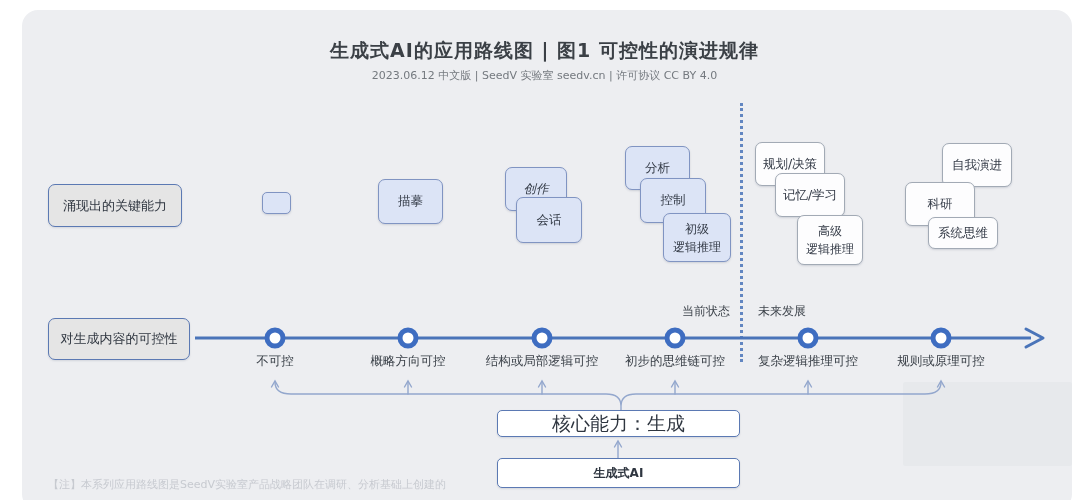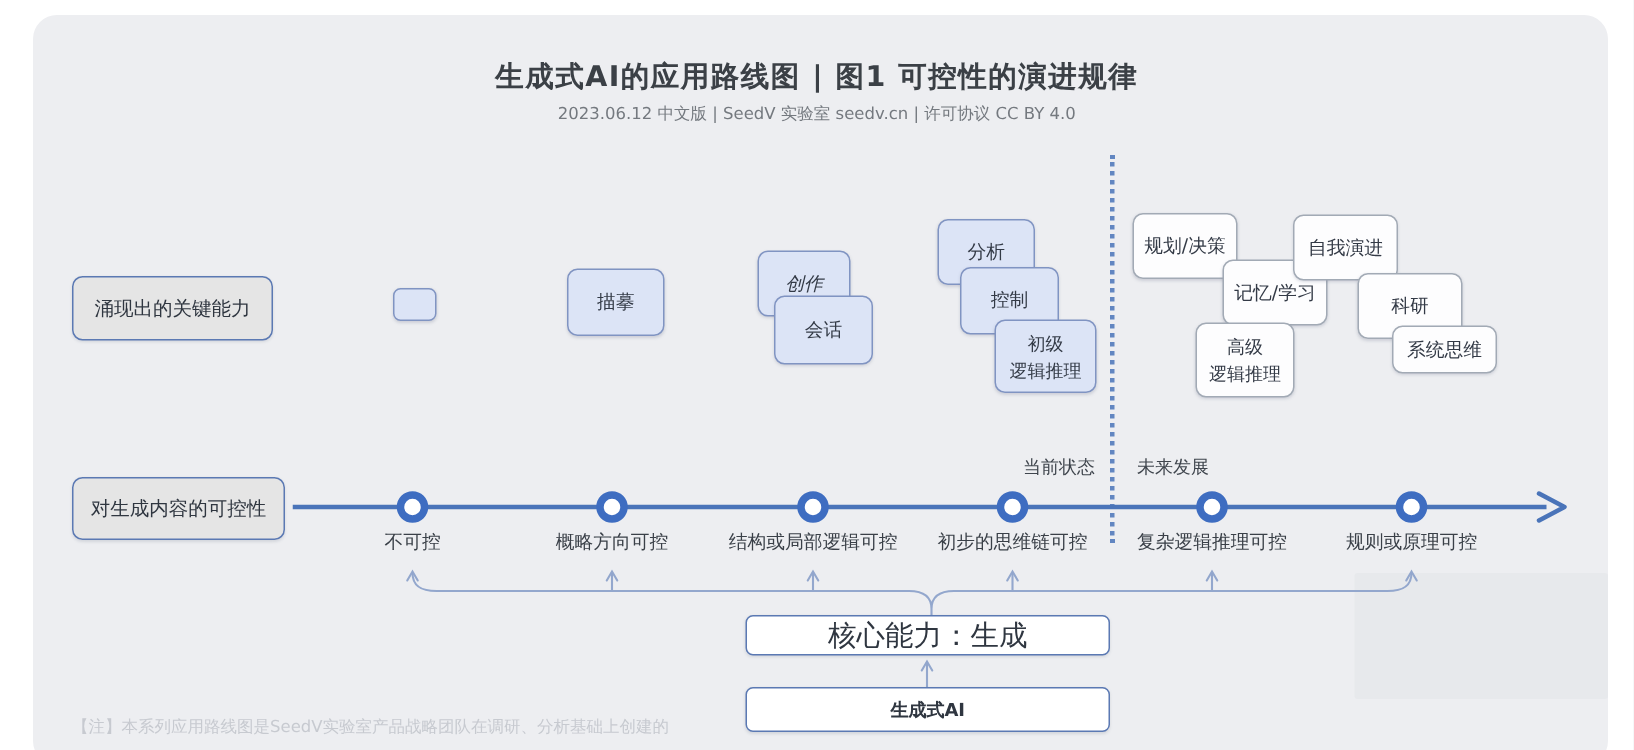--- a/index.html
+++ b/index.html
@@ -47,23 +47,23 @@
   .cap.white { background: #fdfdfe; border: 1px solid var(--box_white_border, #a2aab5); }
 
   #cap-0  { left:262px; top:192px; width:29px; height:22px; border-radius:5px; }
   #cap-1  { left:378px; top:179px; width:65px; height:45px; }
   #cap-2  { left:505px; top:167px; width:62px; height:44px;font-style:italic; }
   #cap-3  { left:516px; top:197px; width:66px; height:46px; }
   #cap-4  { left:625px; top:146px; width:65px; height:44px; }
   #cap-5  { left:640px; top:178px; width:66px; height:45px; }
   #cap-6  { left:663px; top:213px; width:68px; height:49px; font-size:12px; }
   #cap-7  { left:755px; top:142px; width:70px; height:44px; }
-  #cap-8  { left:775px; top:173px; width:70px; height:44px;margin-left:40px; }
+  #cap-8  { left:775px; top:173px; width:70px; height:44px; }
   #cap-9  { left:797px; top:215px; width:66px; height:50px; font-size:12px; }
-  #cap-10 { left:862px; top:143px; width:70px; height:44px; }
+  #cap-10 { left:942px; top:143px; width:70px; height:44px; }
   #cap-11 { left:905px; top:182px; width:70px; height:44px; }
   #cap-12 { left:928px; top:217px; width:70px; height:32px; }
 
   .divider {
     position: absolute; left: 740px; top: 103px; height: 259px; width: 0;
     border-left: 3px dotted var(--line_blue, #4a74b9); opacity: .85;
   }
   .phase-label {
     position: absolute; top: 303px; font-size: 12px; color: #3f454d; font-weight: 500;
   }

